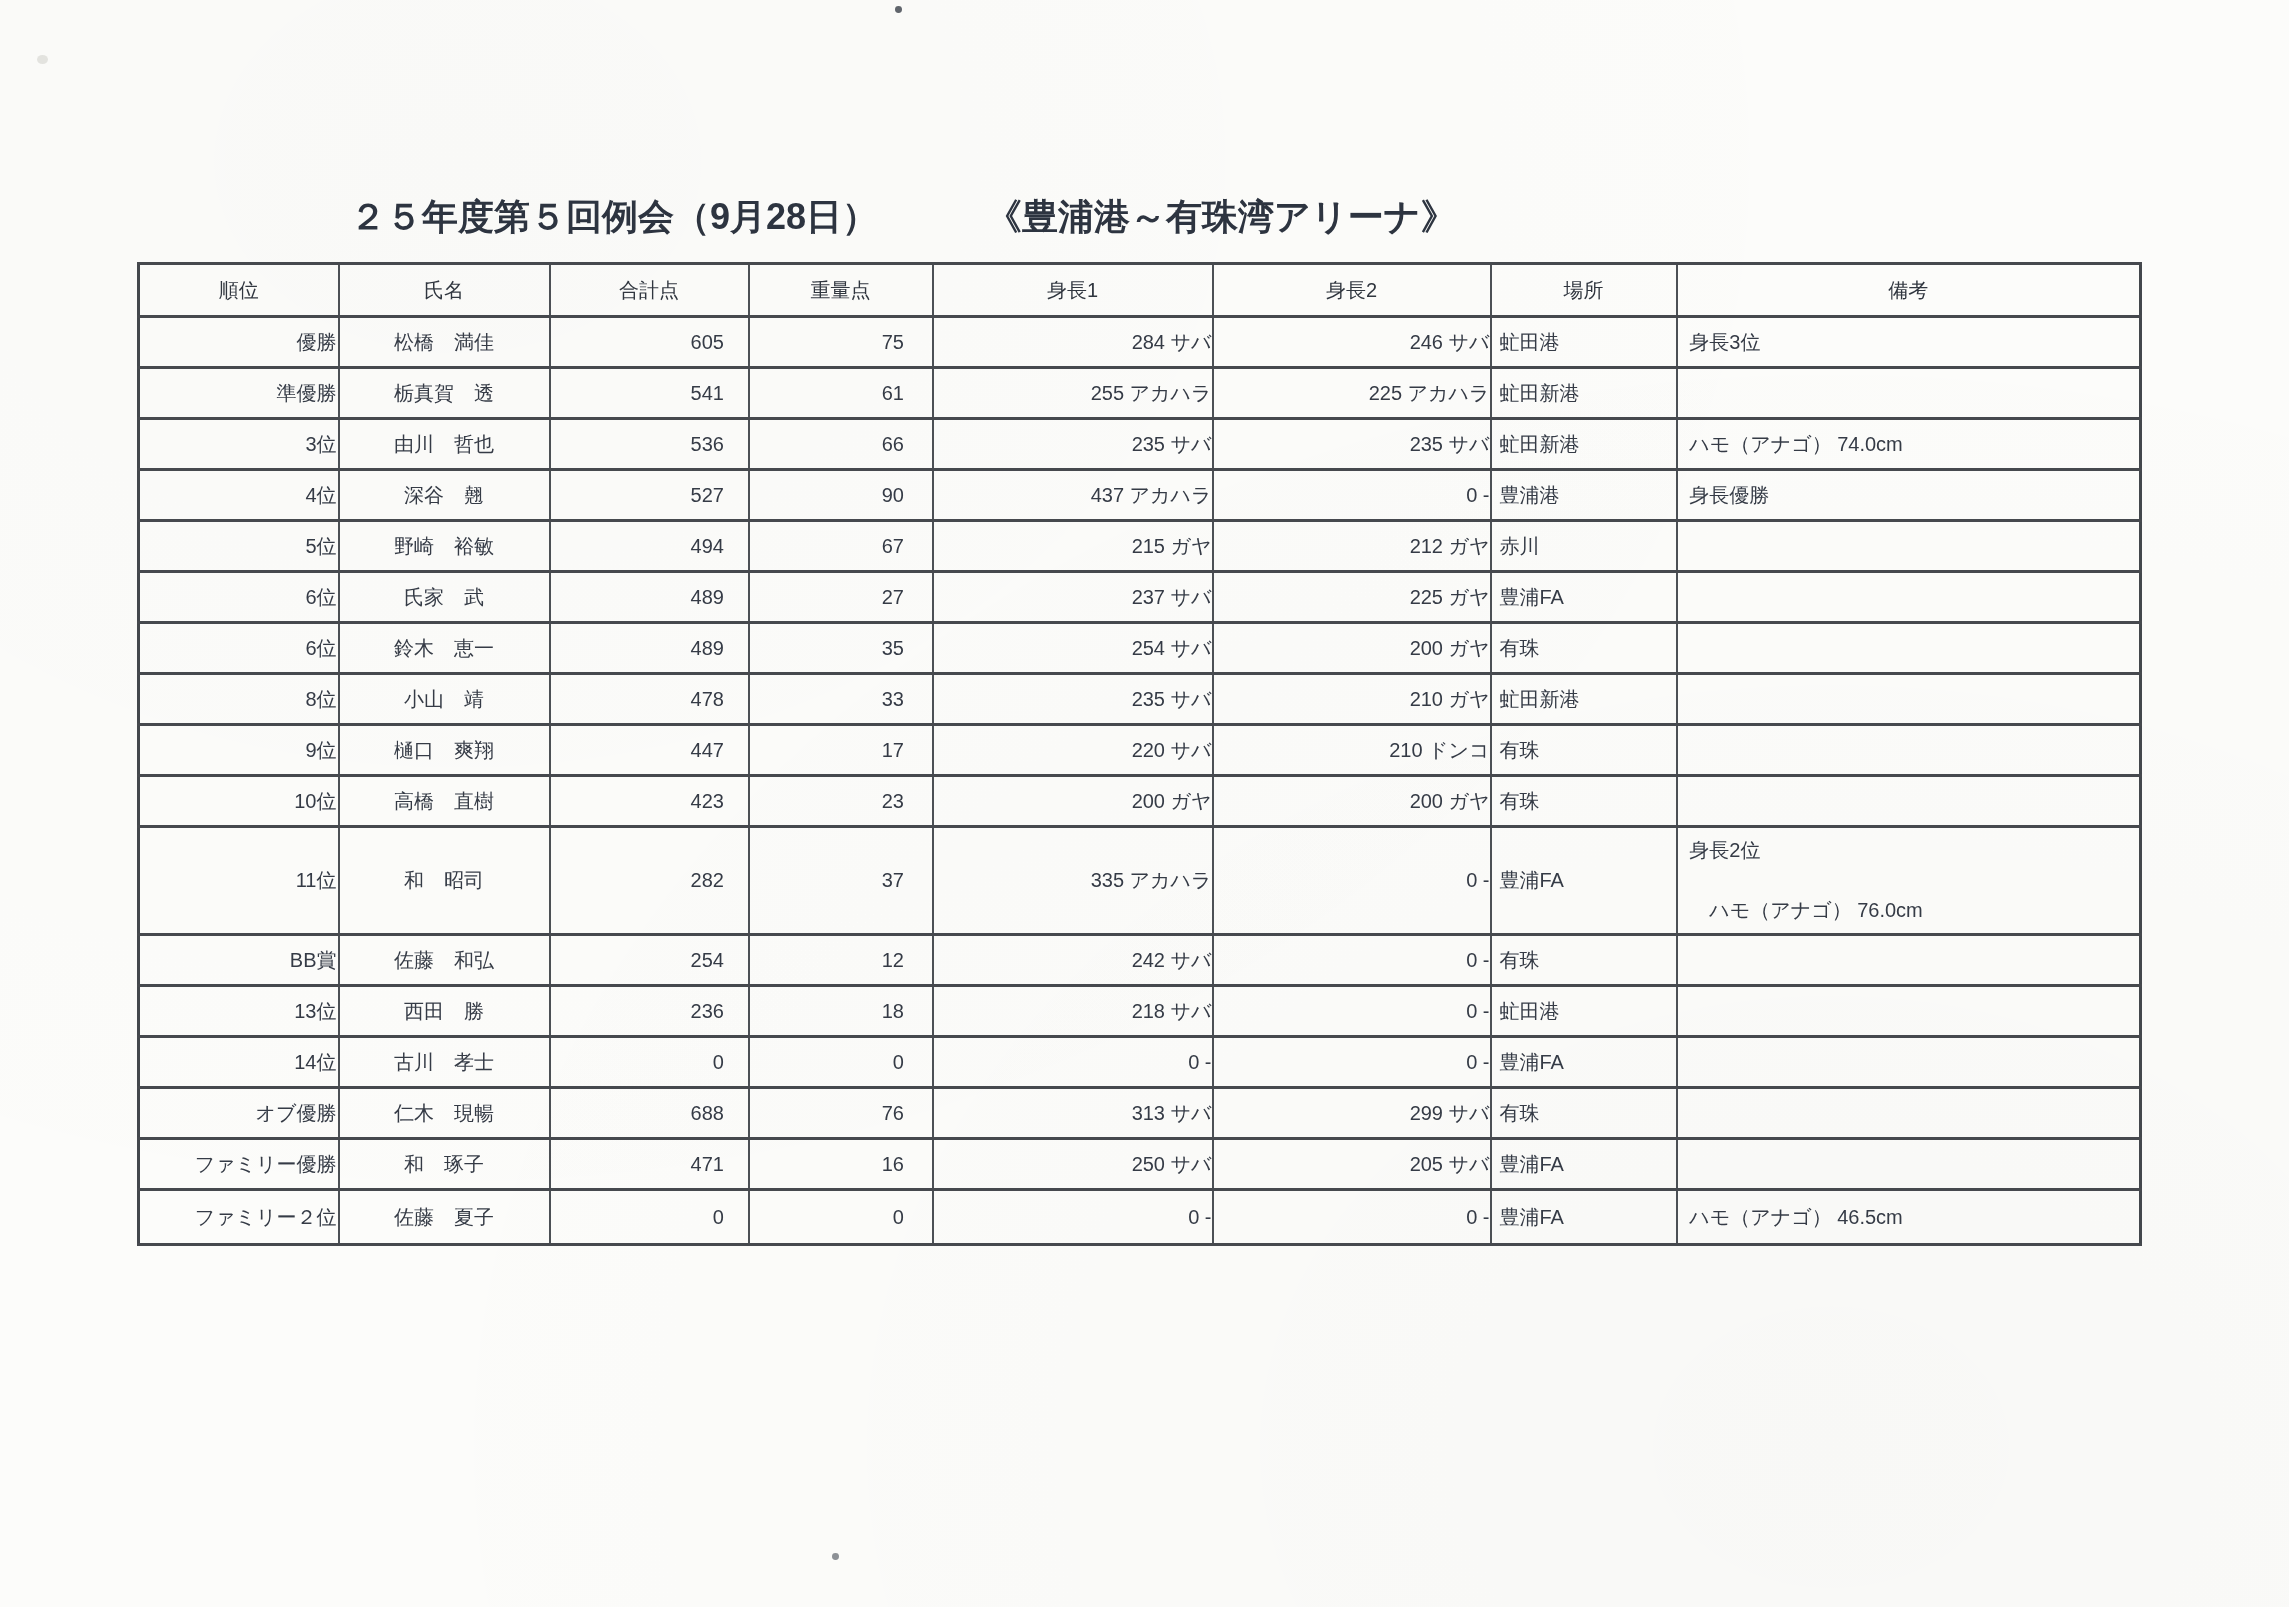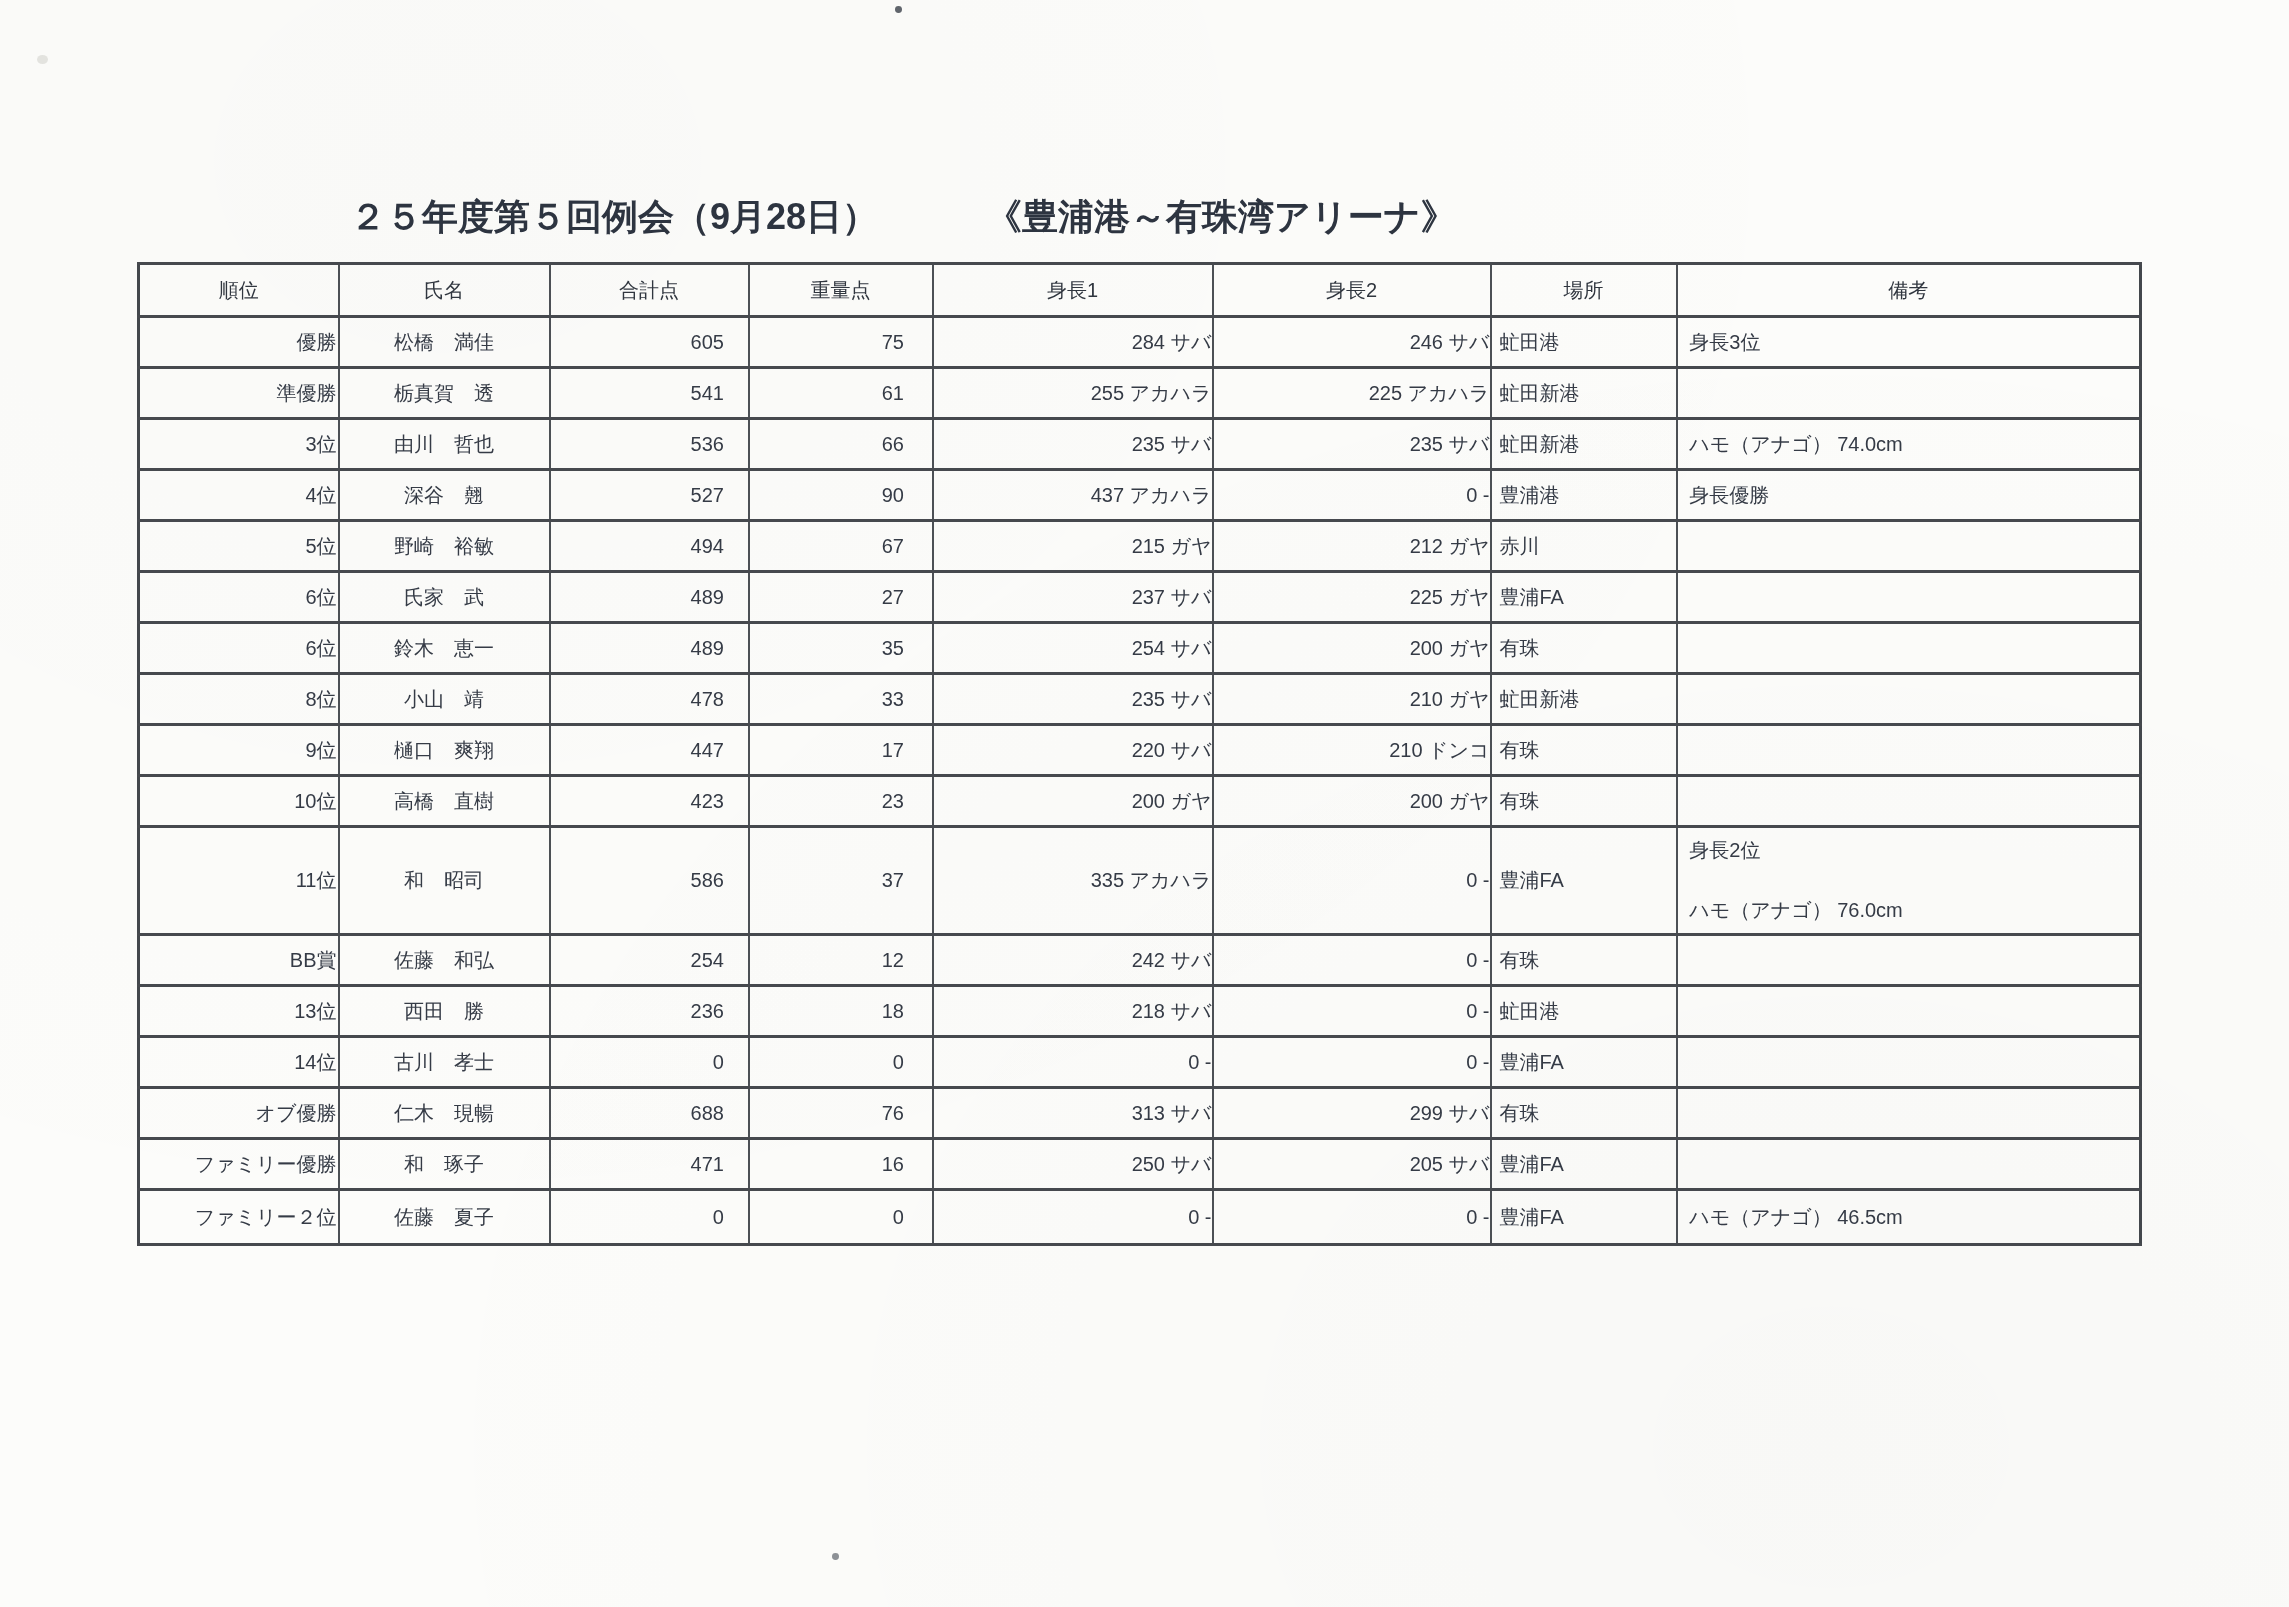--- a/index.html
+++ b/index.html
@@ -48,21 +48,21 @@
   tbody tr.tall { height:108px; }
   tbody tr:last-child { height:55px; }
   th { text-align:center; font-weight:400; color:#30363f; }
   td.rank  { text-align:right; padding-right:1px; }
   td.name  { text-align:center;border-radius:20px; }
   td.total { text-align:right; padding-right:23.6px; }
   td.weight{ text-align:right; padding-right:27.6px;border-radius:19px; }
   td.len   { text-align:right; }
   td.place { text-align:left; padding-left:7.9px; }
   td.note  { text-align:left; padding-left:11.8px; }
-  td.note .line2 { margin-top:33px; }
+  td.note .line2 { margin-top:33px;margin-left:20px; }
   .speck { position:absolute; border-radius:50%; }
   .speck-top    { left:895px;  top:5.9px;    width:6.9px;  height:6.9px;  background:#60656c; }
   .speck-left   { left:37px;   top:55px;   width:10.8px; height:8.9px;  background:#e3e3df; }
   .speck-bottom { left:832px;  top:1553px; width:6.9px;  height:6.9px;  background:#8d9196; }
 </style>
 </head>
 <body>
 
 <div class="page">
 
@@ -191,21 +191,21 @@
           <td class="total">423</td>
           <td class="weight">23</td>
           <td class="len">200 ガヤ</td>
           <td class="len">200 ガヤ</td>
           <td class="place">有珠</td>
           <td class="note"></td>
         </tr>
         <tr class="tall">
           <td class="rank">11位</td>
           <td class="name">和　昭司</td>
-          <td class="total">586</td>
+          <td class="total">282</td>
           <td class="weight">37</td>
           <td class="len">335 アカハラ</td>
           <td class="len">0 -</td>
           <td class="place">豊浦FA</td>
           <td class="note">
             <div>身長2位</div>
             <div class="line2">ハモ（アナゴ） 76.0cm</div>
           </td>
         </tr>
         <tr>

